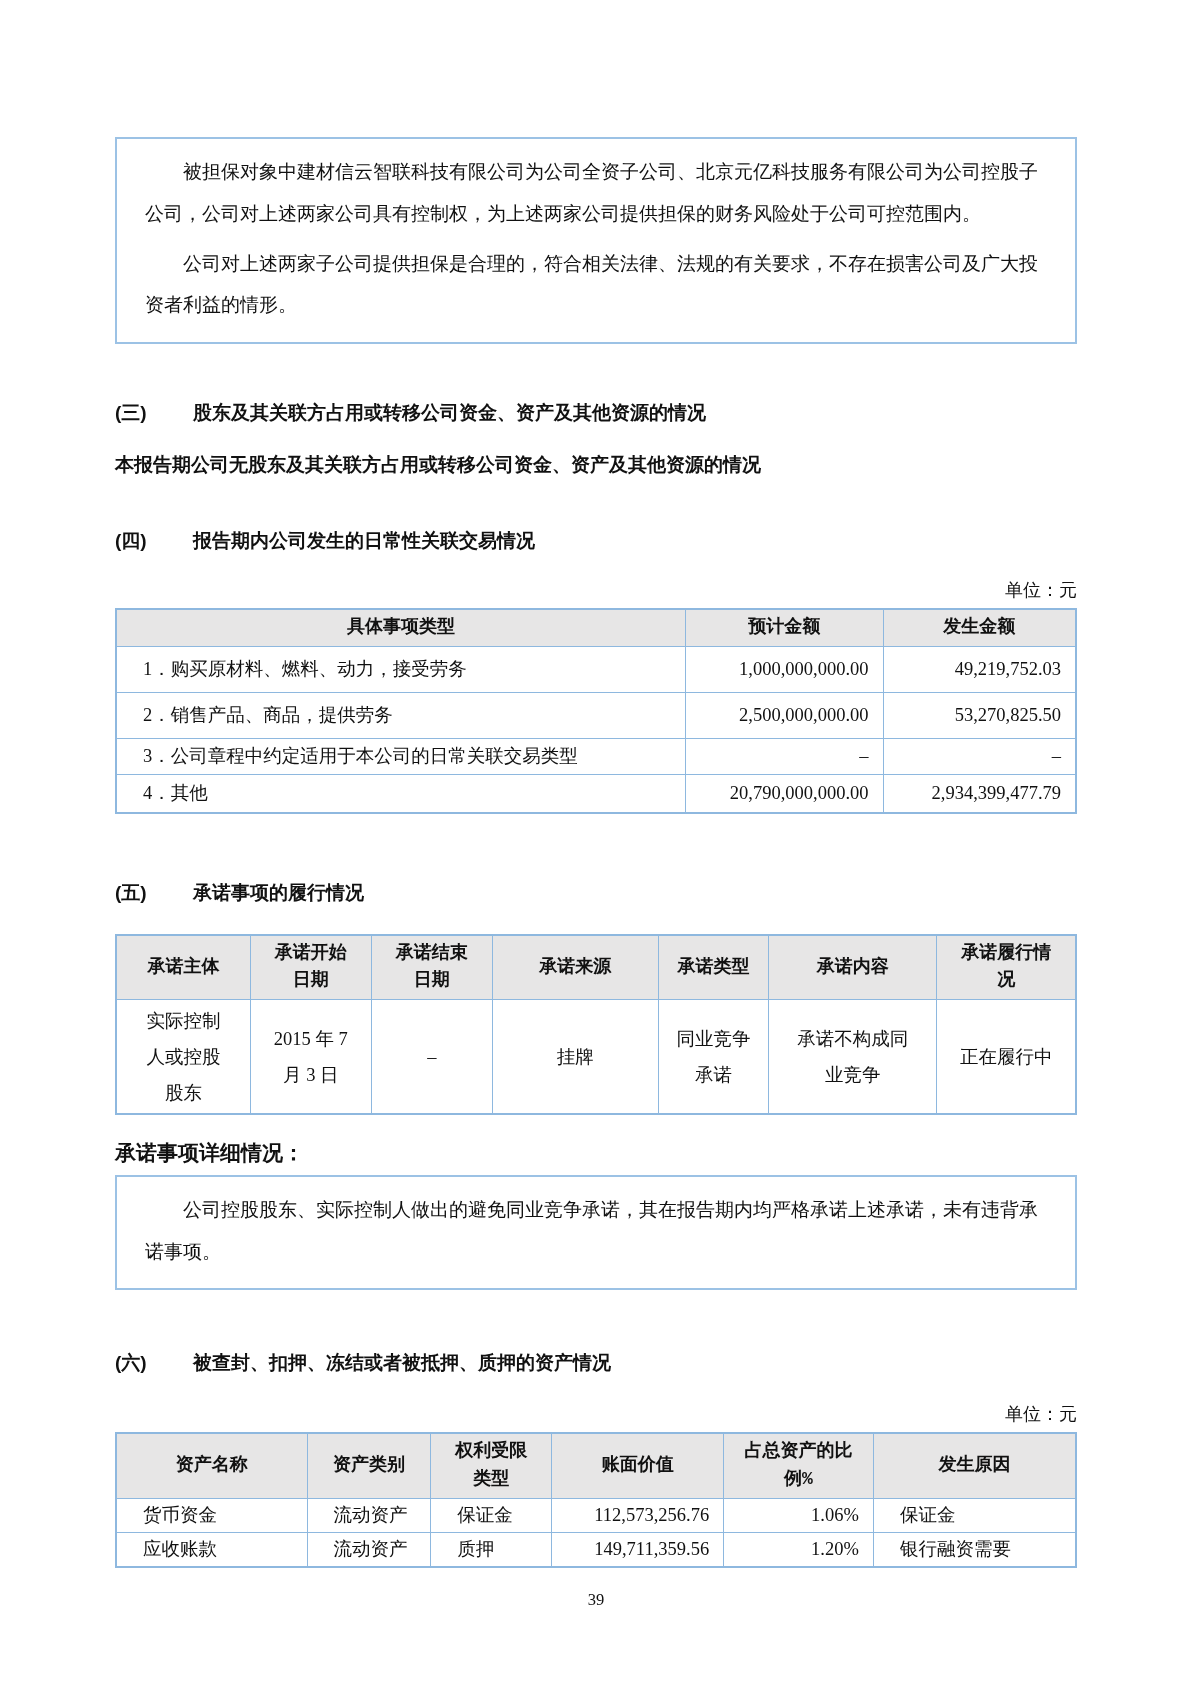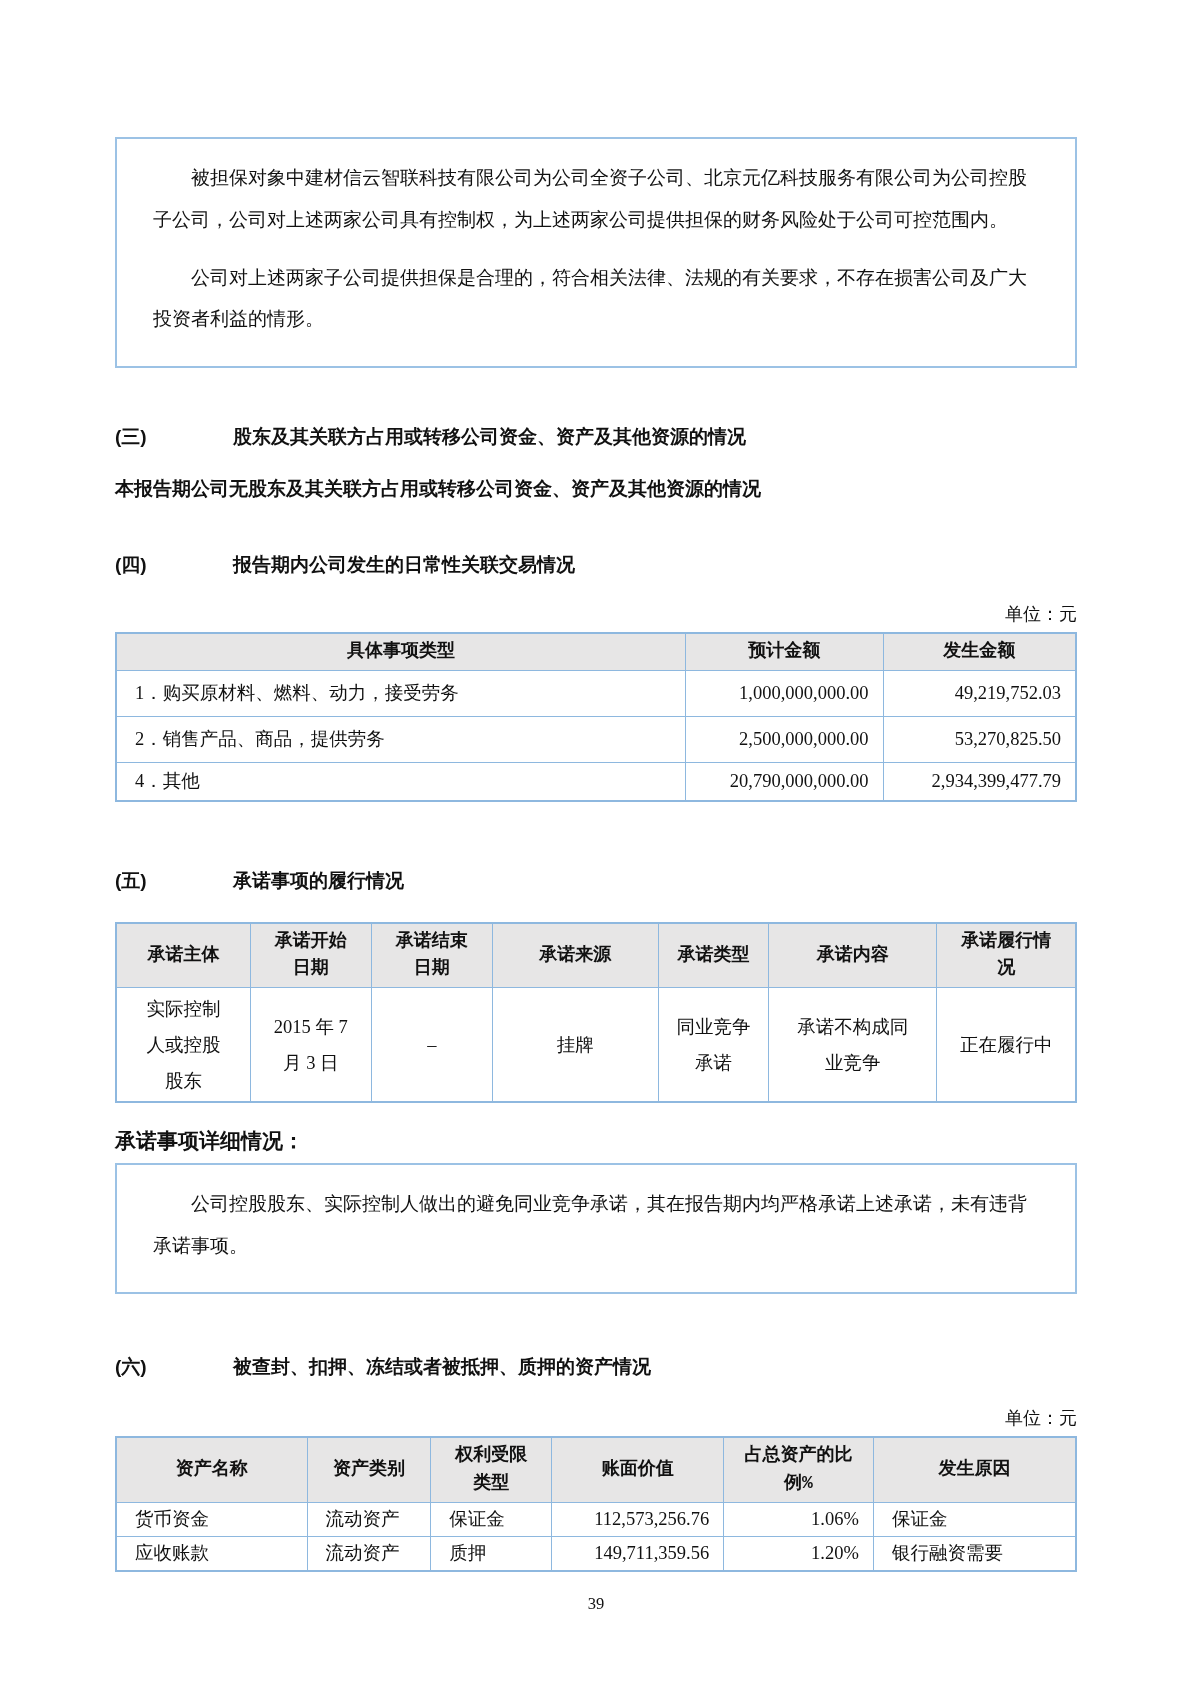--- a/index.html
+++ b/index.html
@@ -2,45 +2,45 @@
 <html><head>
 <meta charset="utf-8">
 <style>
   html,body{margin:0;padding:0;background:#ffffff;}
   body{width:1200px;height:1697px;position:relative;color:#111;
        font-family:"Liberation Serif", serif;}
   .page{padding:137px 120px 0 115px;width:962px;}
 
   
   .stmt-box{border:2px solid #9CC2E5;padding:4px 22px 8px 20px;}
-  .stmt-box p{margin:16px;font-size:19px;line-height:2.2;text-indent:2em;
-              font-family:Liberation Mono, monospace;}
+  .stmt-box p{margin:8px;font-size:19px;line-height:2.2;text-indent:2em;
+              font-family:Liberation Serif, serif;}
 
   
   .sec-heading{display:flex;font-weight:bold;font-size:19px;
                font-family:"Liberation Sans", sans-serif;}
   .sec-num{width:78px;flex:0 0 78px;}
-  .sec-title{flex:1;margin-left:40px;}
+  .sec-title{flex:1;}
   .bold-body{margin:26px 0 14px 0;font-weight:bold;font-size:19px;
              font-family:"Liberation Sans", sans-serif;}
 
   .unit-label{text-align:right;font-size:18px;
               font-family:"Liberation Sans", sans-serif;}
 
   
   table{border-collapse:collapse;width:100%;table-layout:fixed;}
   table, td, th{border:1px solid #8EB8DF;}
   table{border-width:2px;}
   th{background:#E7E6E6;font-weight:bold;font-size:18px;
      font-family:Liberation Mono, monospace;text-align:center;
      padding:4px 2px;line-height:1.55;}
   td{font-size:18.5px;font-family:"Liberation Serif", serif;
      padding:2px 4px;line-height:1.55;}
   .multiline{white-space:pre-line;}
-  .al{text-align:left;padding-left:18px;}
+  .al{text-align:left;padding-left:26px;}
   .ar{text-align:right;padding-right:14px;}
 
   .tbl-tx{margin-top:6px;}
   .tbl-tx tr.h{height:36px;}
   .tbl-tx tr.r1,.tbl-tx tr.r2{height:46px;}
   .tbl-tx tr.r3{height:36px;}
   .tbl-tx tr.r4{height:38px;}
 
   .tbl-commit{margin-top:28px;}
   .tbl-commit tr.h{height:64px;}
@@ -102,20 +102,25 @@
     </tr>
     <tr class="r1">
       <td class="al">1．购买原材料、燃料、动力，接受劳务</td>
       <td class="ar">1,000,000,000.00</td>
       <td class="ar">49,219,752.03</td>
     </tr>
     <tr class="r2">
       <td class="al">2．销售产品、商品，提供劳务</td>
       <td class="ar">2,500,000,000.00</td>
       <td class="ar">53,270,825.50</td>
+    </tr>
+    <tr class="r3">
+      <td class="al">3．公司章程中约定适用于本公司的日常关联交易类型</td>
+      <td class="ar">–</td>
+      <td class="ar">–</td>
     </tr>
     <tr class="r4">
       <td class="al">4．其他</td>
       <td class="ar">20,790,000,000.00</td>
       <td class="ar">2,934,399,477.79</td>
     </tr>
   </tbody>
     </table>
 
   <div class="sec-heading m-sec5">

